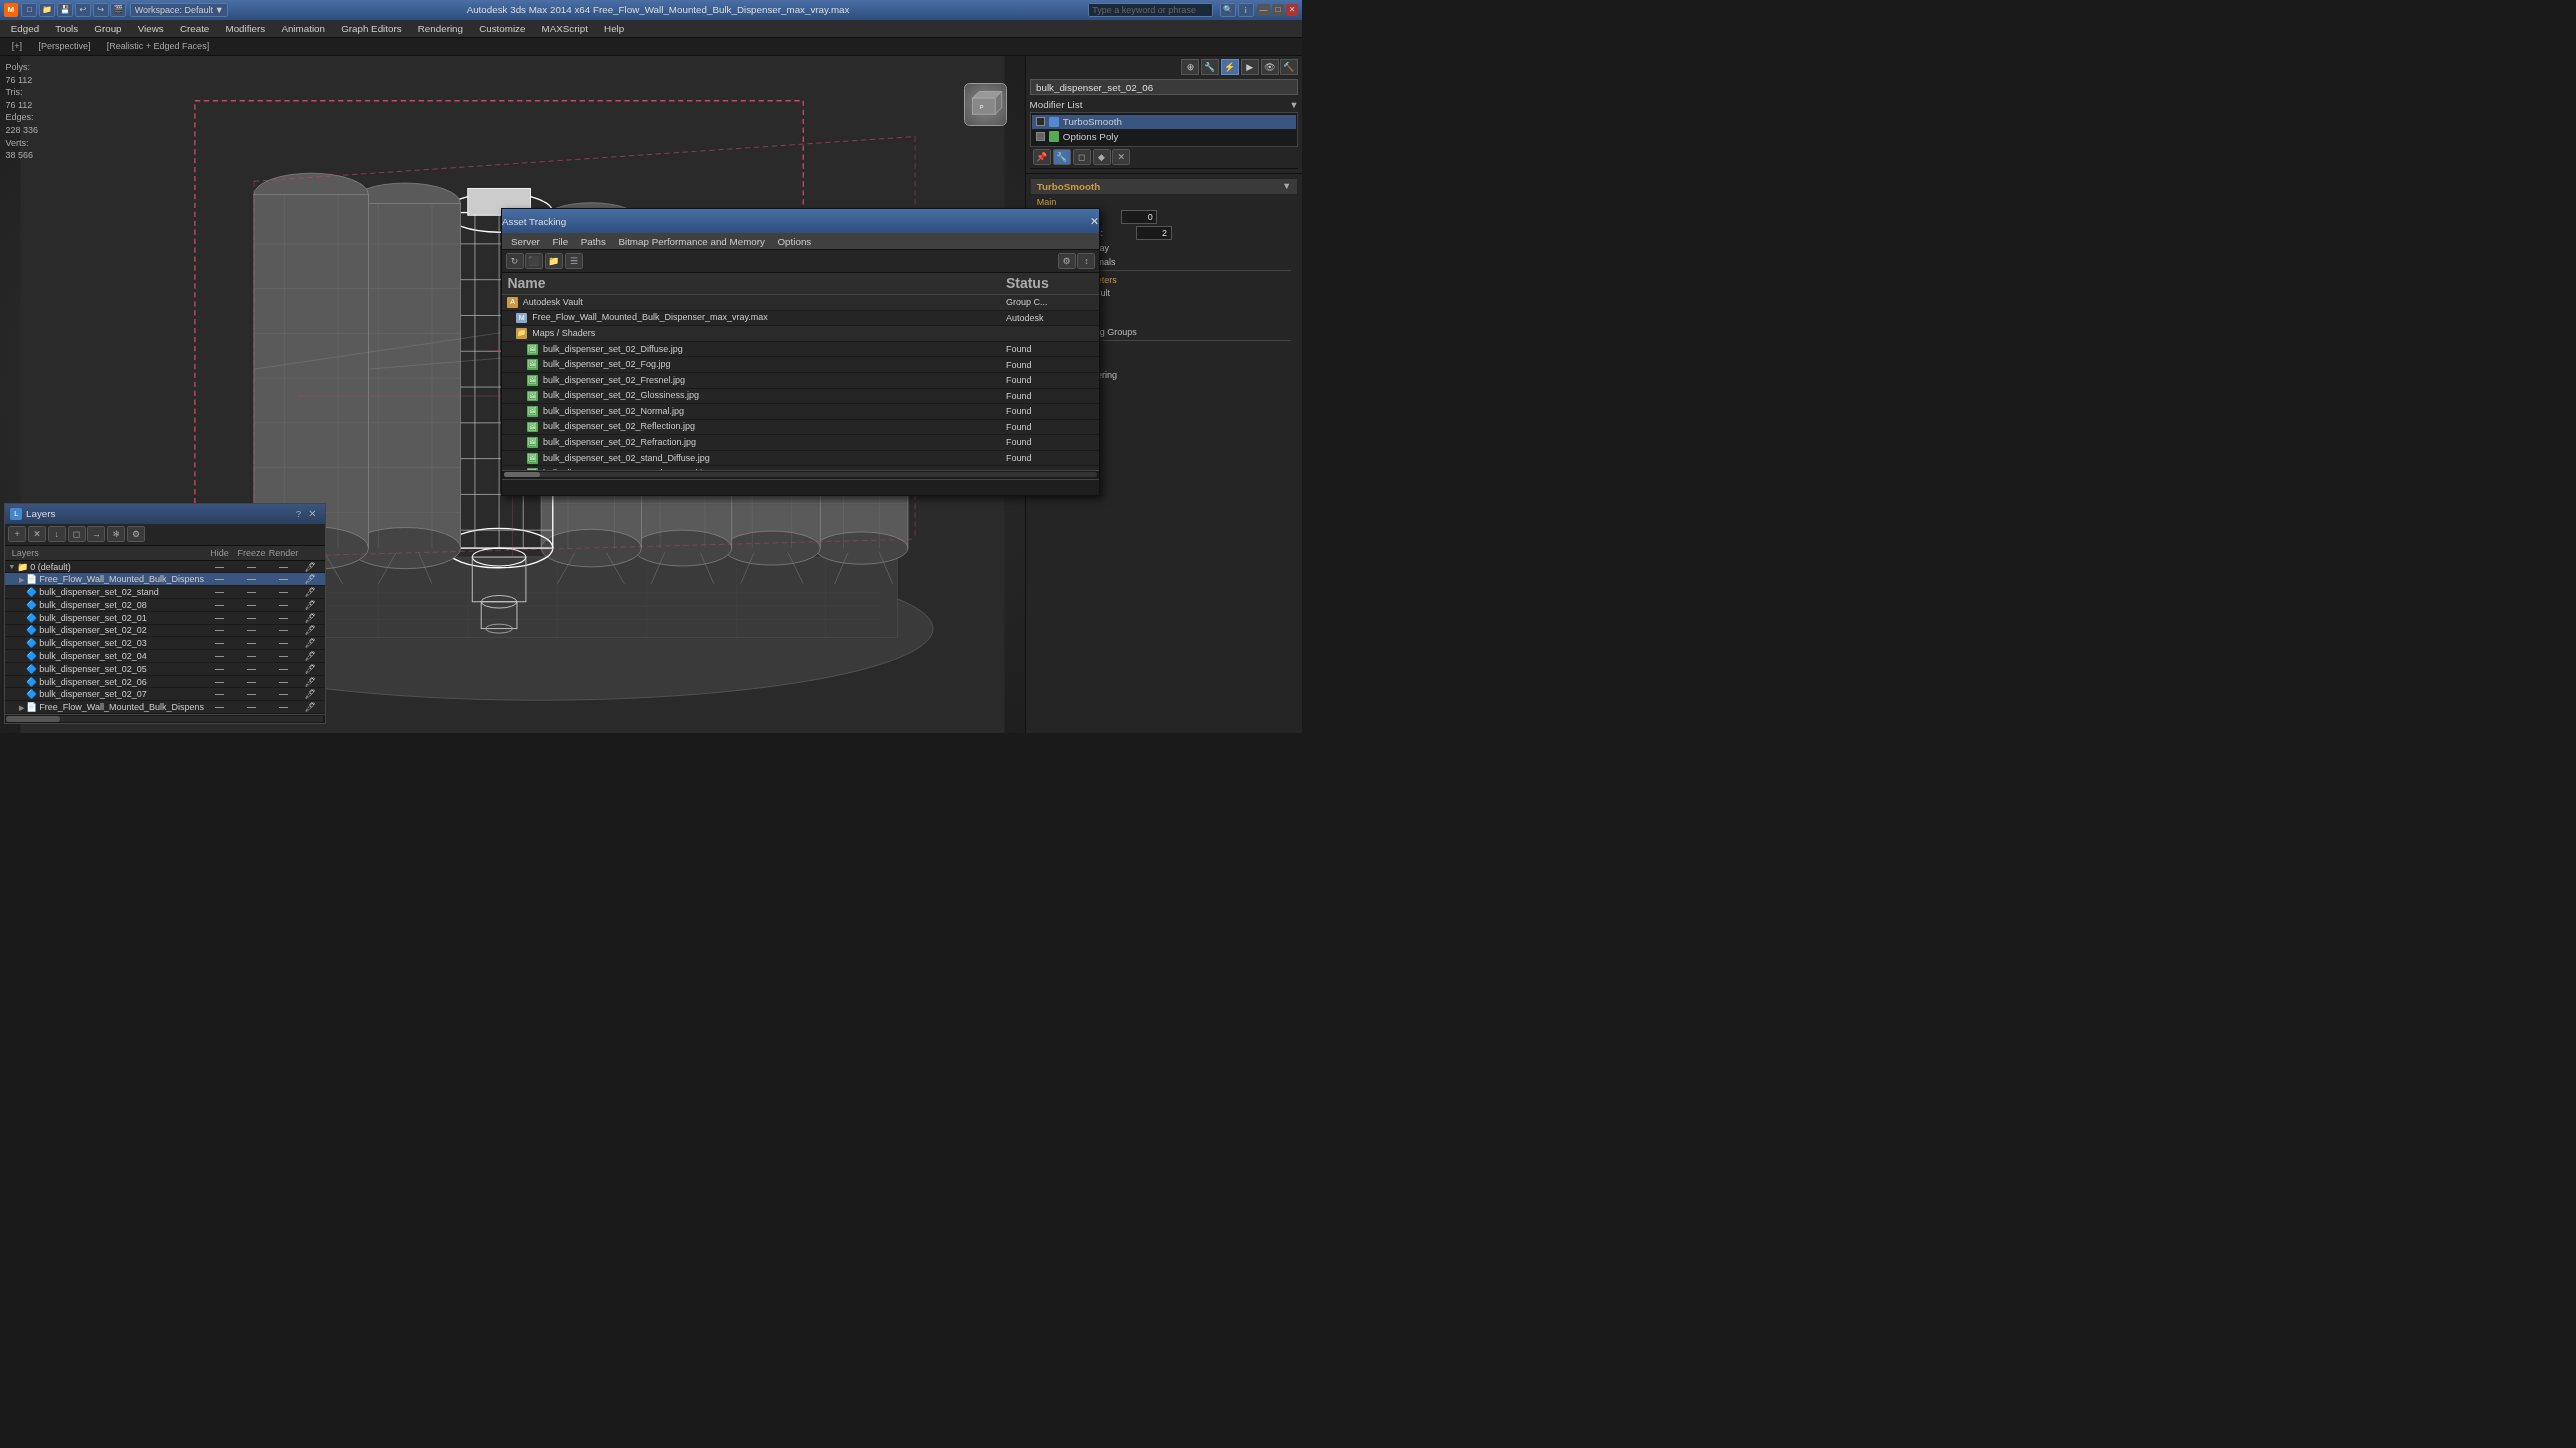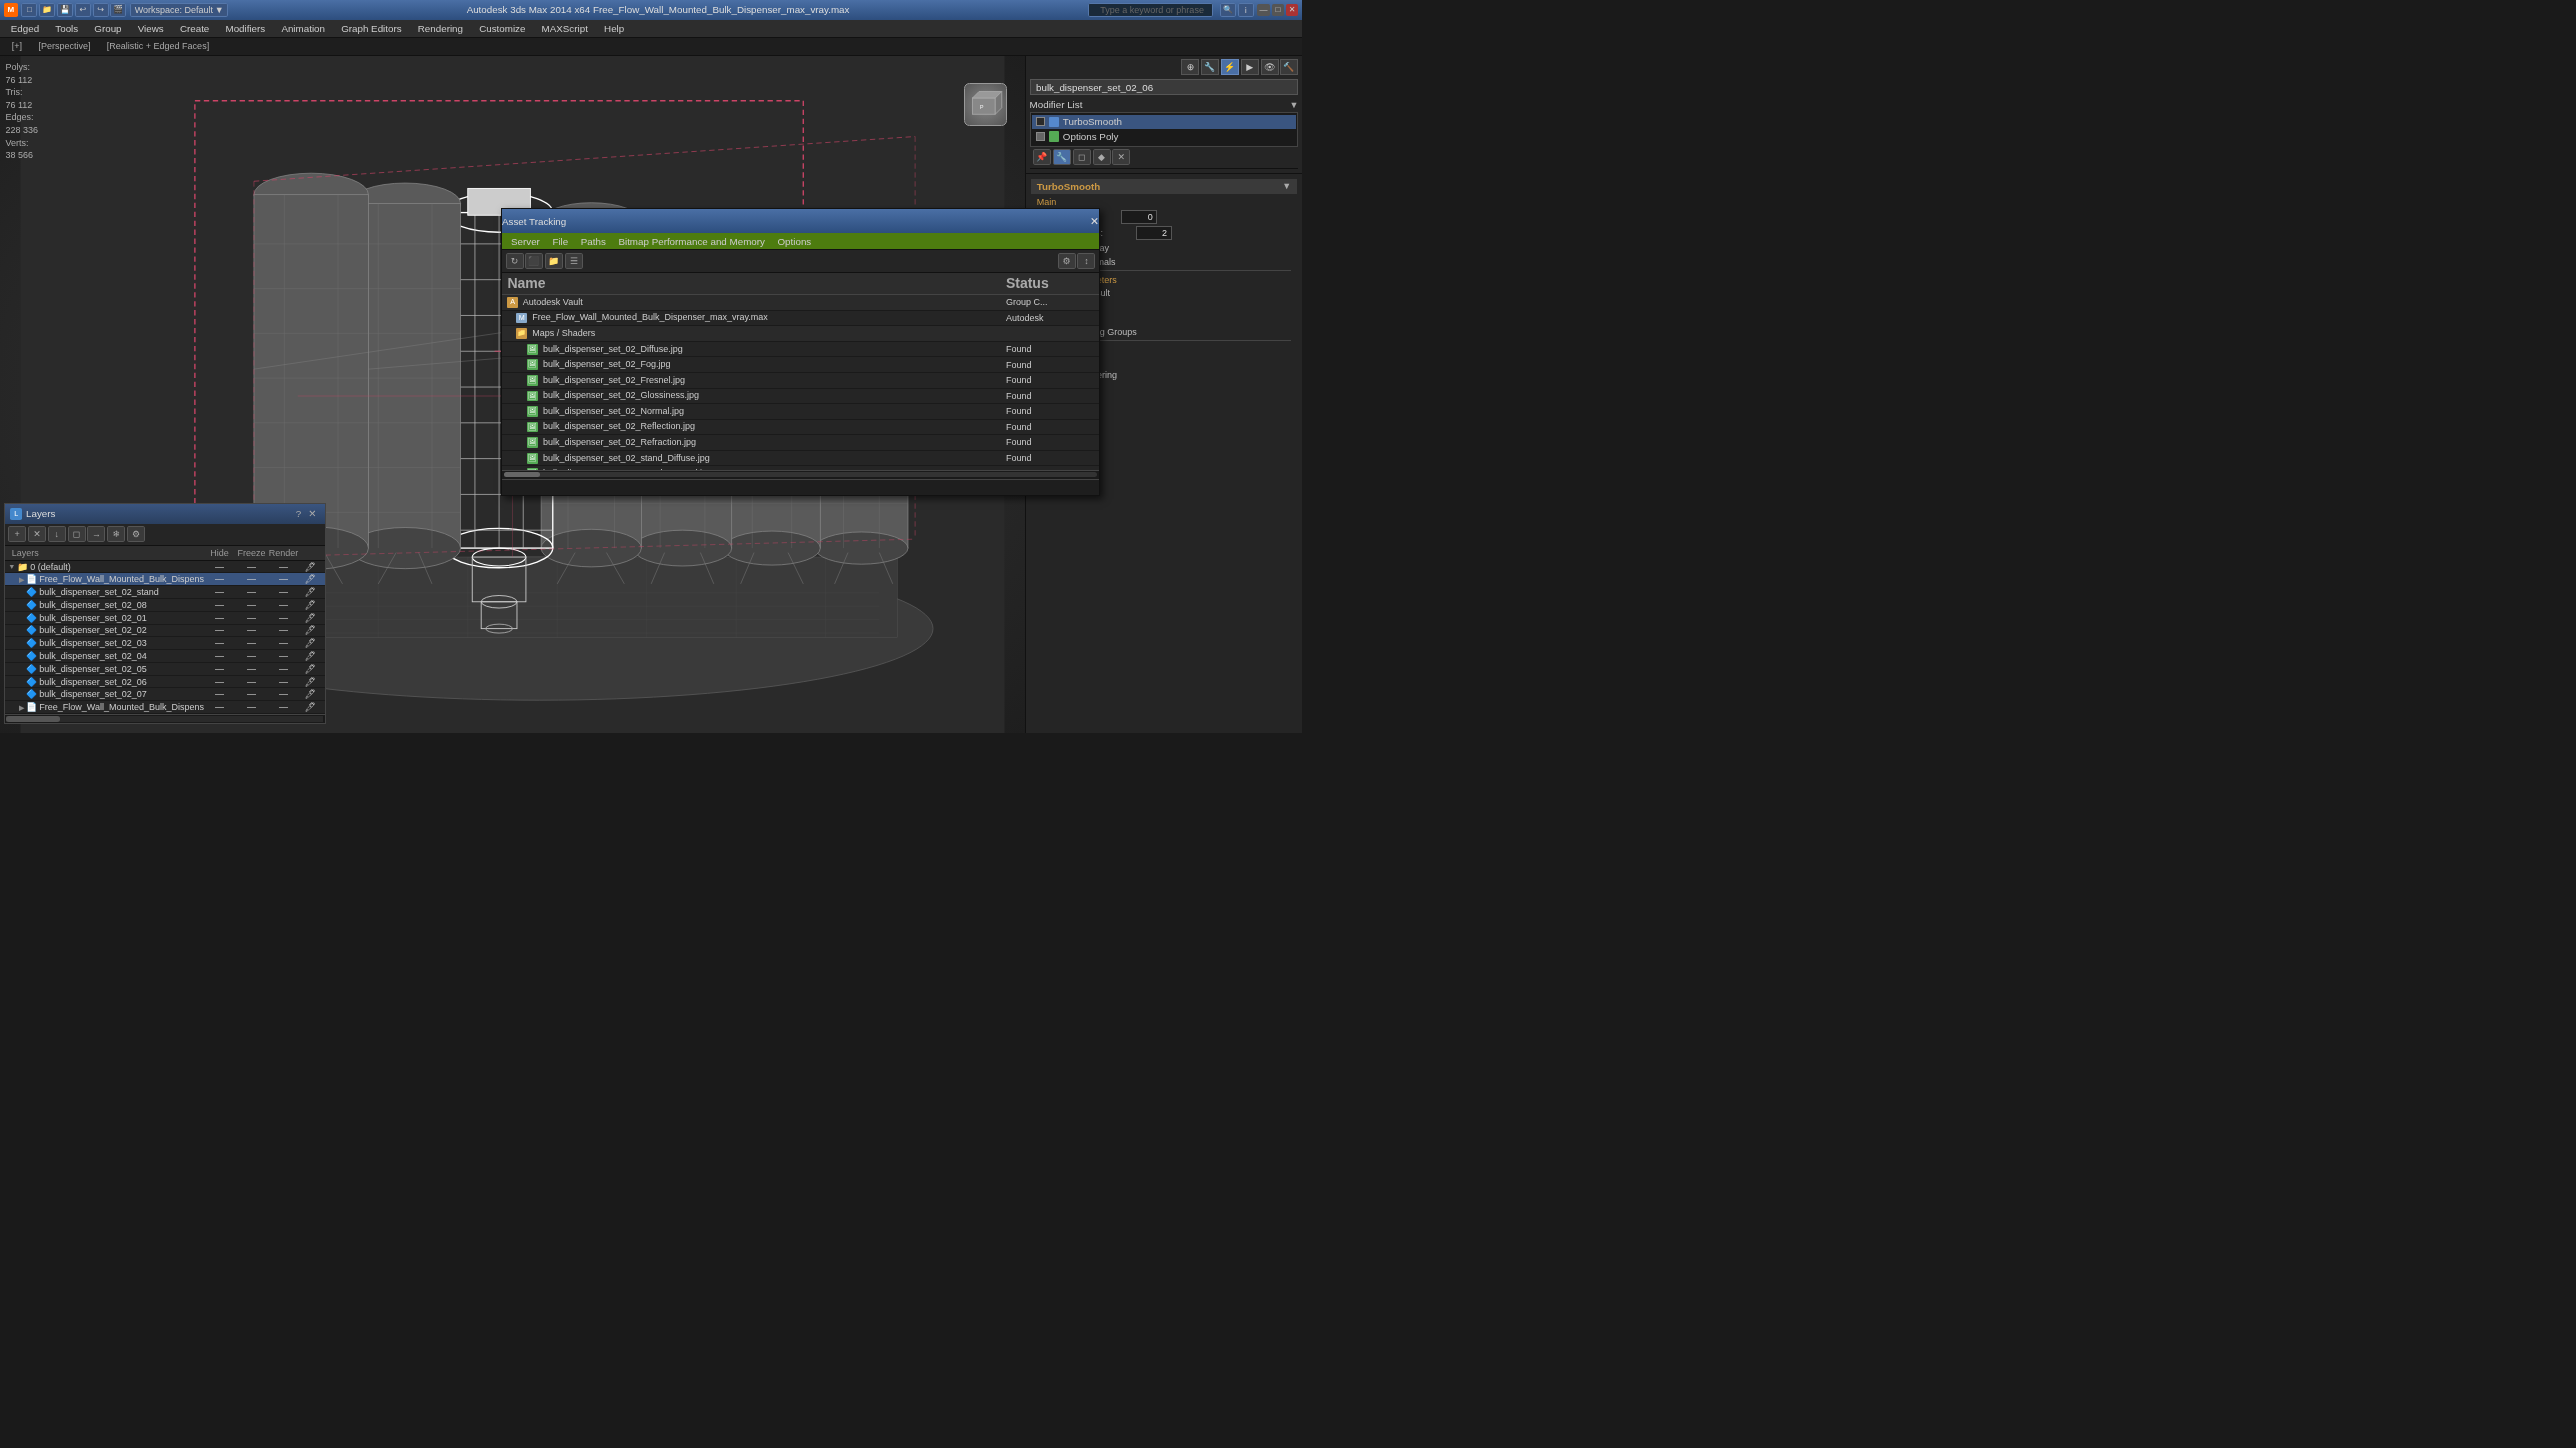--- a/index.html
+++ b/index.html
@@ -65,21 +65,21 @@
     .prop-radio { width: 9px; height: 9px; border-radius: 50%; border: 0.9px solid #888; background: #1a1a1a; display: flex; align-items: center; justify-content: center; flex-shrink: 0; }
     .prop-radio.checked { background: #4a6fa5; }
     .prop-radio.checked::after { content: '●'; font-size: 5.4px; color: white; }
     .section-divider { height: 0.9px; background: #444; margin: 3.6px 0; }
 
     
     #assetpanel { position: absolute; left: 501px; top: 208px; width: 599px; background: #252525; border: 0.9px solid #111; box-shadow: 2.7px 2.7px 7.2px rgba(0,0,0,0.6); z-index: 100; }
     .asset-titlebar { background: linear-gradient(to bottom, #4a6fa5, #2d4e7e); height: 24px; display: flex; align-items: center; padding: 0 0; justify-content: space-between; }
     .asset-title { font-size: 9.8px; color: #ddd; }
     .asset-close { cursor: pointer; color: #ddd; font-size: 10.7px; }
-    .asset-menubar { display: flex; background: #4d7c0f; padding: 1.8px 3.6px; gap: 1.8px; border-bottom: 0.9px solid #111; }
+    .asset-menubar { display: flex; background: #404040; padding: 1.8px 3.6px; gap: 1.8px; border-bottom: 0.9px solid #111; }
     .asset-menu-item { font-size: 9.8px; color: #ccc; padding: 0.9px 5.4px; cursor: pointer; }
     .asset-toolbar { display: flex; padding: 2.7px 3.6px; gap: 1.8px; border-bottom: 0.9px solid #111; background: #252525; }
     .asset-tb-btn { width: 18px; height: 16px; background: #3a3a3a; border: 0.9px solid #555; border-radius: 1.8px; display: flex; align-items: center; justify-content: center; font-size: 9px; cursor: pointer; color: #aaa; }
     .asset-table { width: 100%; border-collapse: collapse; }
     .asset-table th { background: #2d2d2d; padding: 2.7px 5.4px; font-size: 14px; color: #aaa; text-align: left; border-bottom: 0.9px solid #444; }
     .asset-table td { padding: 1.8px 5.4px; font-size: 9px; color: #ccc; border-bottom: 0.9px solid #1a1a1a; }
     .asset-table .indent1 { padding-left: 14.3px; }
     .asset-table .indent2 { padding-left: 25px; }
     .asset-row-header { background: #2a2a2a; }
     .file-icon { display: inline-block; width: 10.7px; height: 10.7px; background: #88aacc; border-radius: 0.9px; margin-right: 2.7px; vertical-align: middle; font-size: 7.2px; color: white; text-align: center; line-height: 10.7px; }
@@ -138,21 +138,21 @@
     <div class="tb-btn">↩</div>
     <div class="tb-btn">↪</div>
     <div class="tb-btn">🎬</div>
   </div>
   <div class="workspace-dropdown">
     <span>Workspace: Default</span>
     <span>▼</span>
   </div>
   <div class="title-text">Autodesk 3ds Max  2014 x64     Free_Flow_Wall_Mounted_Bulk_Dispenser_max_vray.max</div>
   <div class="search-box">
-    <span style="color:#666;font-size:9px;margin-left:8px;">Type a keyword or phrase</span>
+    <span style="color:#666;font-size:9px;">Type a keyword or phrase</span>
   </div>
   <div style="display:flex;gap:1.8px;margin-left:3.6px;">
     <div class="tb-btn">🔍</div>
     <div class="tb-btn">ℹ</div>
   </div>
   <div class="win-controls">
     <div class="win-btn min">—</div>
     <div class="win-btn max">□</div>
     <div class="win-btn close">✕</div>
   </div>

